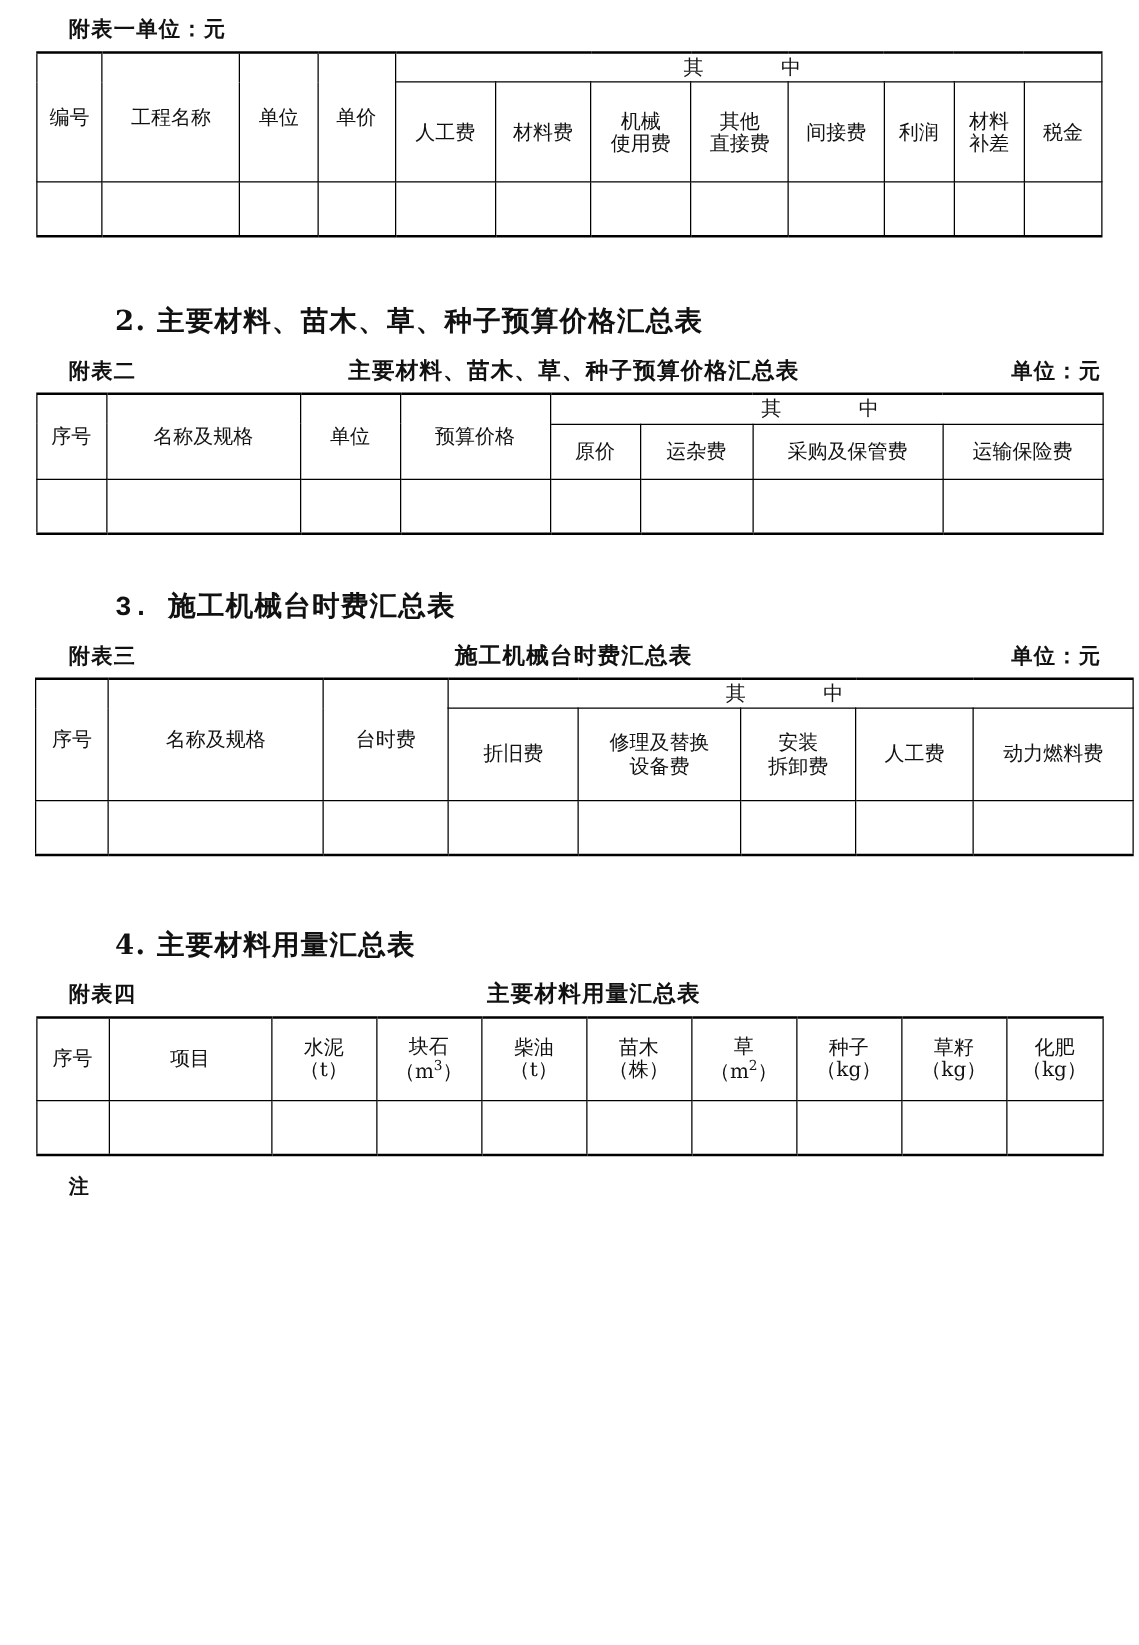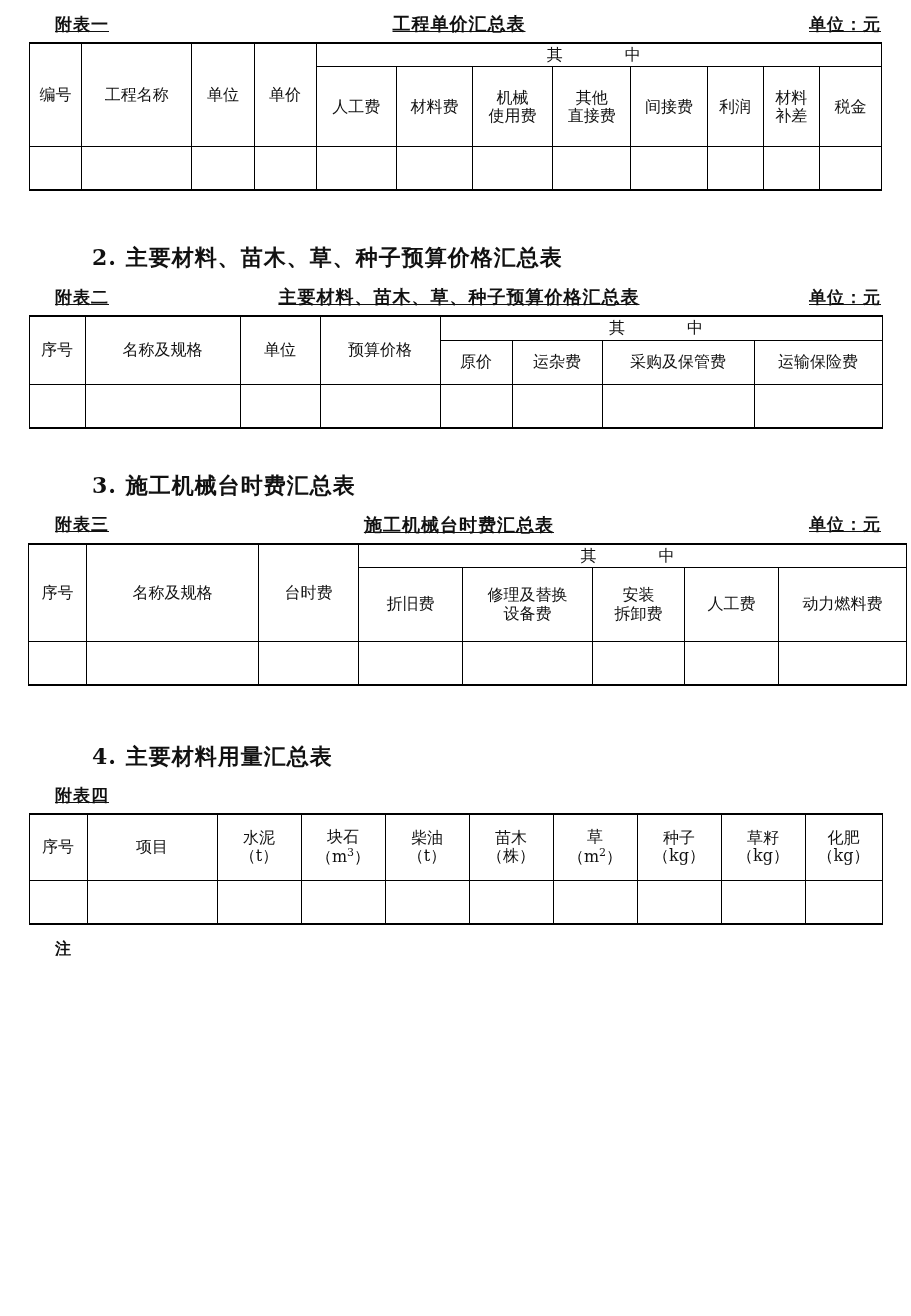--- a/index.html
+++ b/index.html
@@ -31,24 +31,23 @@
   }
   .sub-heading {
     font-family: "DejaVu Serif", serif;
     font-size: 22px;
     letter-spacing: 1px;
     margin: 0;
     padding: 30px 0 0 92px;
   }
   .table-caption-row {
     display: flex;
-    align-items: center;
+    align-items: flex-end;
     padding: 12px 30px 6px 55px;
     font-size: 17px;
-    text-decoration: underline;
   }
   .cap-left {
     font-family: "Liberation Sans", sans-serif;
     font-weight: bold;
     font-size: 17px;
     letter-spacing: 1px;
     white-space: nowrap;
   }
   .cap-center {
     flex: 1;
@@ -110,21 +109,20 @@
   .tbl-holder { padding: 0 28px; }
 </style>
 </head>
 <body>
 
 <div class="page">
 
 
   <div class="table-caption-row">
     <span class="cap-left">附表一</span>
-    <span class="cap-center">工程单价汇总表</span>
     <span class="cap-right">单位：元</span>
   </div>
   <div class="tbl-holder">
     <table class="doc" style="width:853px;">
       <colgroup>
         <col style="width:52px">
           <col style="width:110px">
           <col style="width:62px">
           <col style="width:62px">
         <col style="width:80px">
@@ -211,21 +209,21 @@
             <td></td>
         <td></td>
             <td></td>
         <td></td>
             <td></td>
       </tr>
     </tbody>
       </table>
   </div>
 
-  <h2 class="sub-heading" style="padding-top:42px;">3. 施工机械台时费汇总表</h2>
+  <h2 class="sub-heading" style="padding-top:42px;font-family:Liberation Mono, monospace;">3. 施工机械台时费汇总表</h2>
   <div class="table-caption-row">
     <span class="cap-left">附表三</span>
     <span class="cap-center">施工机械台时费汇总表</span>
     <span class="cap-right">单位：元</span>
   </div>
   <div class="tbl-holder">
     <table class="doc" style="width:853px;">
       <colgroup>
         <col style="width:58px">
           <col style="width:172px">
@@ -260,20 +258,21 @@
         <td></td>
             <td></td>
       </tr>
     </tbody>
       </table>
   </div>
 
   <h2 class="sub-heading" style="padding-top:56px;">4. 主要材料用量汇总表</h2>
   <div class="table-caption-row">
     <span class="cap-left">附表四</span>
+    <span class="cap-center shift-left">主要材料用量汇总表</span>
     <span class="cap-right"></span>
   </div>
   <div class="tbl-holder">
     <table class="doc" style="width:853px;">
       <colgroup>
         <col style="width:58px">
           <col style="width:130px">
           <col style="width:84px">
           <col style="width:84px">
         <col style="width:84px">

